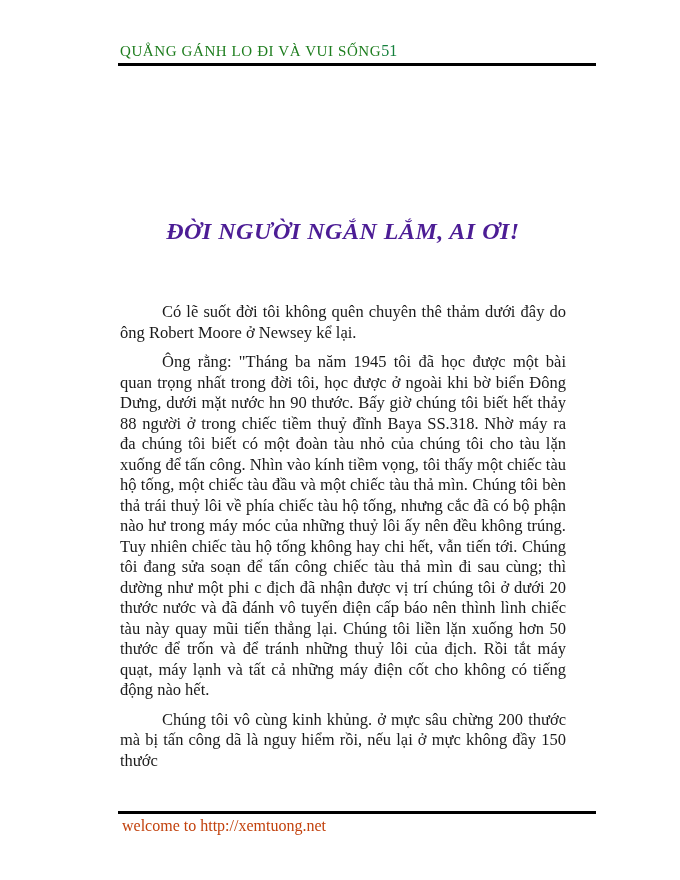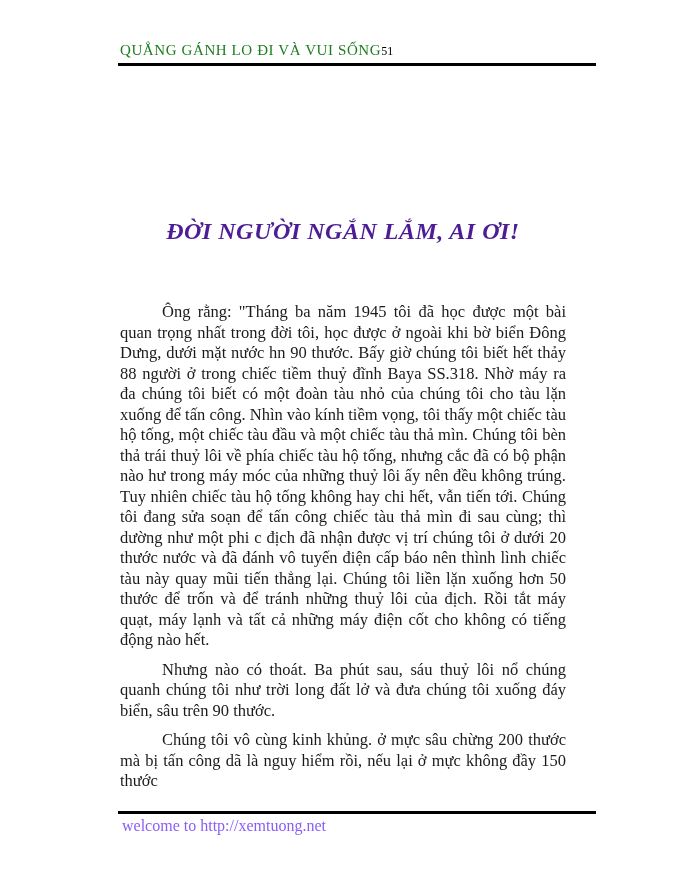--- a/index.html
+++ b/index.html
@@ -25,22 +25,22 @@
     display: flex;
     align-items: baseline;
     color: #1e7d1e;
   }
   .running-title {
     font-size: 15px;
     letter-spacing: 0.6px;
     color: #1e7d1e;
   }
   .page-number {
-    font-size: 12px;
-    color: #000000;
+    font-size: 16px;
+    color: #15803d;
   }
   .header-rule {
     position: absolute;
     top: 63px;
     left: 118px;
     width: 478px;
     height: 2.5px;
     background: #000000;
   }
   
@@ -83,40 +83,40 @@
   }
   .page-footer {
     position: absolute;
     top: 817px;
     left: 122px;
     width: 474px;
     height: 20px;
   }
   .footer-link {
     font-size: 16px;
-    color: #8b5cf6;
+    color: #c2410c;
   }
 </style>
 </head>
 <body>
 
 <div class="page">
 
   <header class="page-header">
     <span class="running-title">QUẲNG GÁNH LO ĐI VÀ VUI SỐNG</span>
     <span class="page-number">51</span>
   </header>
 
   <div class="header-rule"></div>
 
   <h1 class="chapter-title">ĐỜI NGƯỜI NGẮN LẮM, AI ƠI!</h1>
 
   <main class="body-text">
+    <p>Có lẽ suốt đời tôi không quên chuyên thê thảm dưới đây do ông Robert Moore ở Newsey kể lại.</p>
     <p>Ông rằng: "Tháng ba năm 1945 tôi đã học được một bài quan trọng nhất trong đời tôi, học được ở ngoài khi bờ biển Đông Dưng, dưới mặt nước hn 90 thước. Bấy giờ chúng tôi biết hết thảy 88 người ở trong chiếc tiềm thuỷ đĩnh Baya SS.318. Nhờ máy ra đa chúng tôi biết có một đoàn tàu nhỏ của chúng tôi cho tàu lặn xuống để tấn công. Nhìn vào kính tiềm vọng, tôi thấy một chiếc tàu hộ tống, một chiếc tàu đầu và một chiếc tàu thả mìn. Chúng tôi bèn thả trái thuỷ lôi về phía chiếc tàu hộ tống, nhưng cắc đã có bộ phận nào hư trong máy móc của những thuỷ lôi ấy nên đều không trúng. Tuy nhiên chiếc tàu hộ tống không hay chi hết, vẫn tiến tới. Chúng tôi đang sửa soạn để tấn công chiếc tàu thả mìn đi sau cùng; thì dường như một phi c địch đã nhận được vị trí chúng tôi ở dưới 20 thước nước và đã đánh vô tuyến điện cấp báo nên thình lình chiếc tàu này quay mũi tiến thẳng lại. Chúng tôi liền lặn xuống hơn 50 thước để trốn và để tránh những thuỷ lôi của địch. Rồi tắt máy quạt, máy lạnh và tất cả những máy điện cốt cho không có tiếng động nào hết.</p>
-    <p>Nhưng nào có thoát. Ba phút sau, sáu thuỷ lôi nổ chúng quanh chúng tôi như trời long đất lở và đưa chúng tôi xuống đáy biển, sâu trên 90 thước.</p>
     <p>Chúng tôi vô cùng kinh khủng. ở mực sâu chừng 200 thước mà bị tấn công dã là nguy hiểm rồi, nếu lại ở mực không đầy 150 thước</p>
   </main>
 
   <div class="footer-rule"></div>
 
   <footer class="page-footer">
     <span class="footer-link">welcome to http://xemtuong.net</span>
   </footer>
 
 </div>

